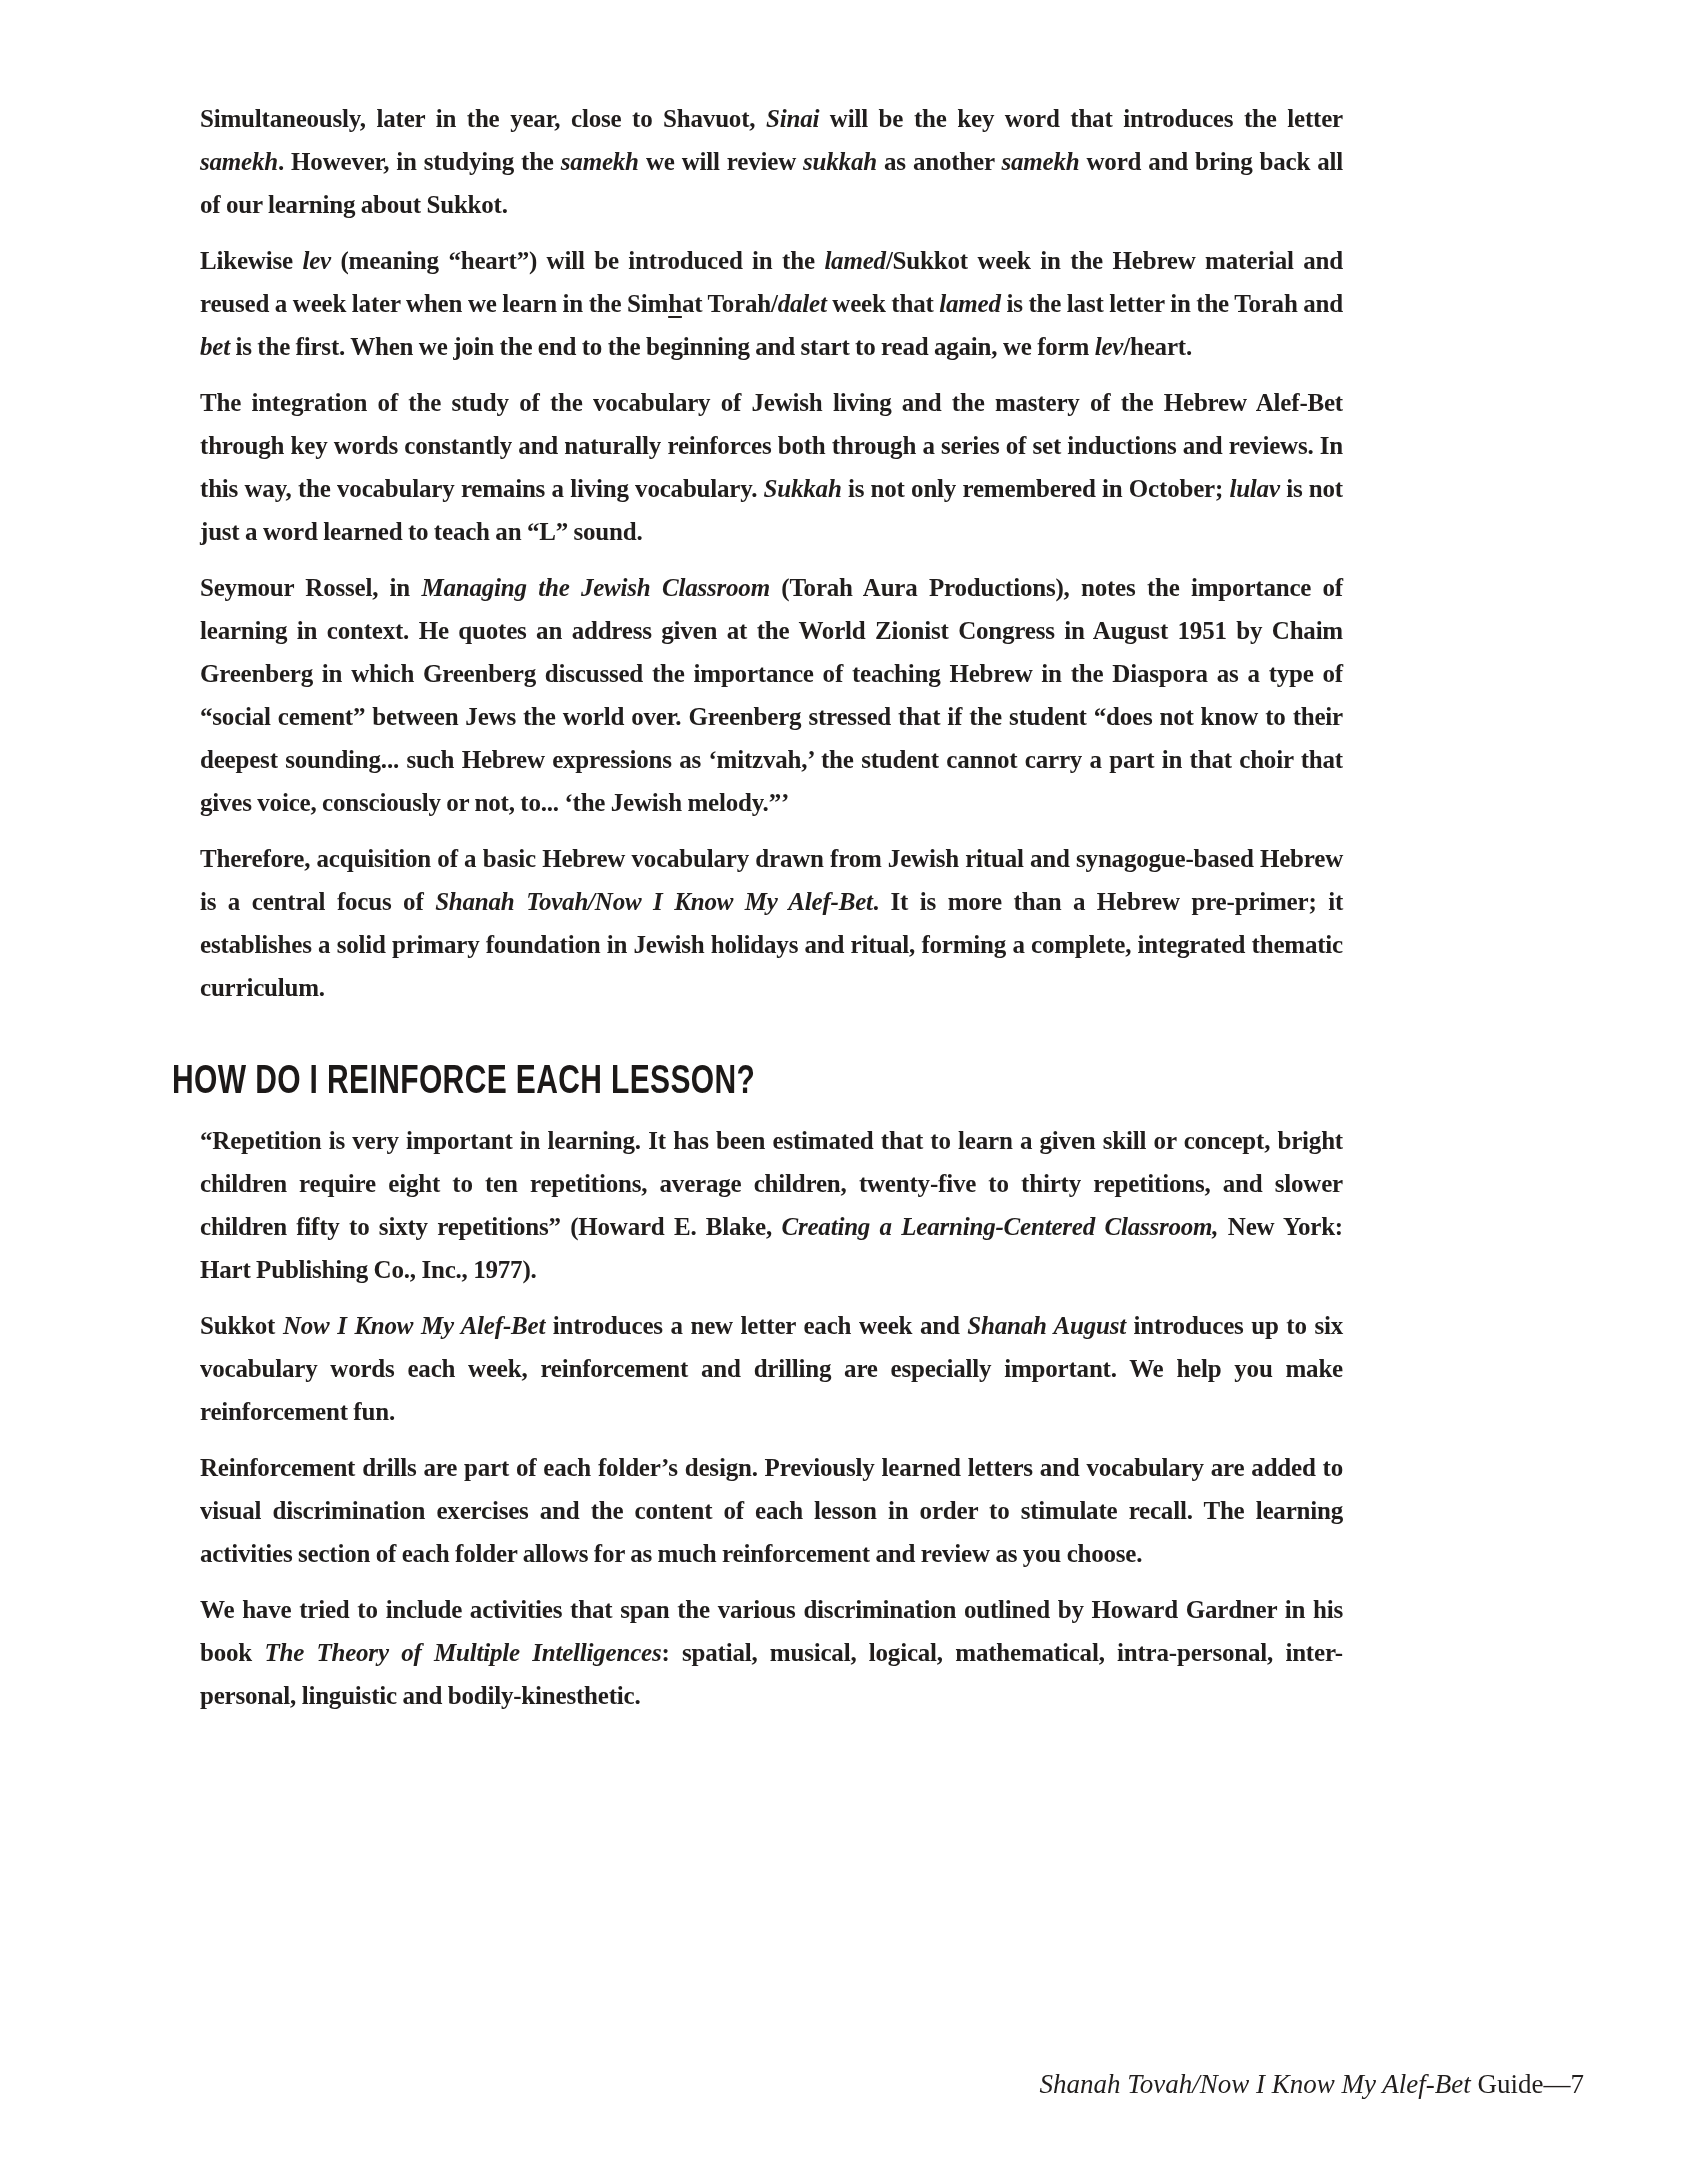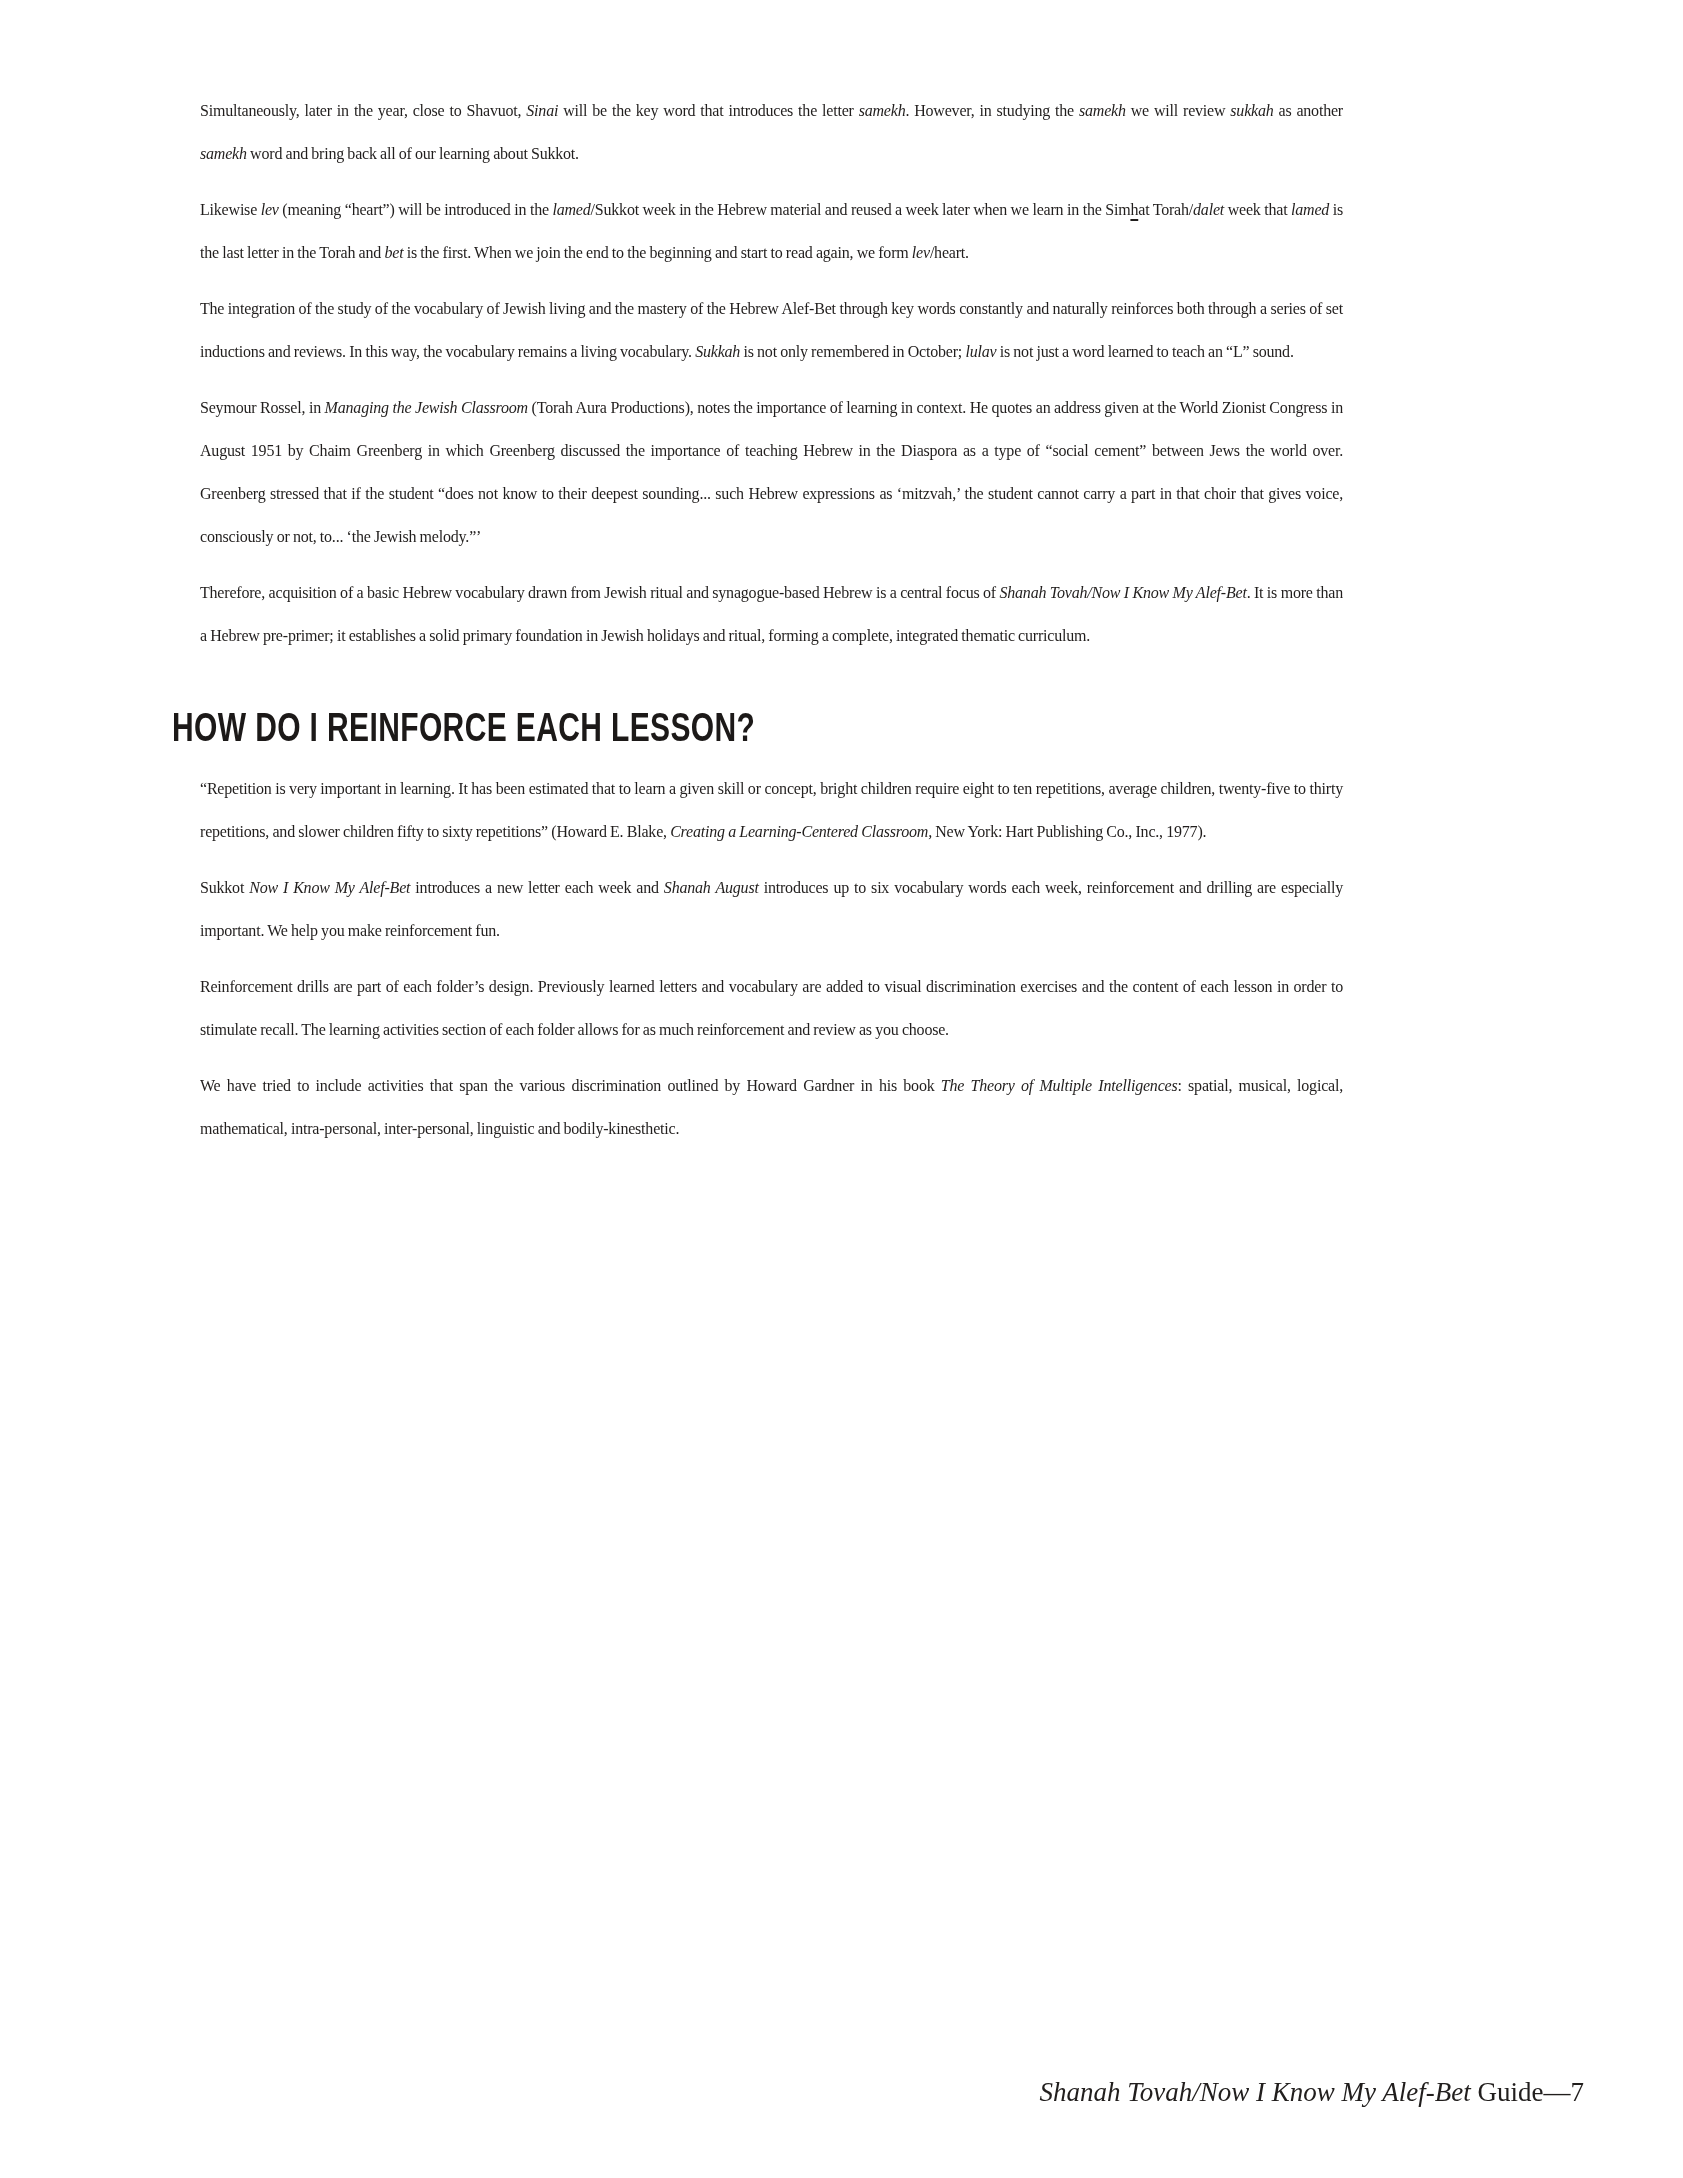--- a/index.html
+++ b/index.html
@@ -18,27 +18,28 @@
     width:1683px;height:2178px;
     background:var(--page-bg);
     overflow:hidden;
   }
   .content{
     position:absolute;
     left:200px;top:89px;
     width:1143px;
   }
   .content p{
-    margin:0 0 13px 0;
-    font-size:16px;
+    margin:8px 0 13px 0;
+    font-size:25px;
     line-height:43px;
     letter-spacing:-0.2px;
     word-spacing:-0.5px;
     text-align:justify;
     color:var(--text-color);
+    font-weight:bold;
   }
   .content p em{font-style:italic;}
   .content p .u{text-decoration:underline;text-underline-offset:4px;text-decoration-thickness:2px;}
   h1.section-heading{
     margin:46px 0 16px -28px;
     font-family:"Liberation Sans", sans-serif;
     font-weight:bold;
     font-size:40px;
     line-height:48px;
     letter-spacing:0.5px;
@@ -48,21 +49,20 @@
     white-space:nowrap;
   }
   .footer{
     position:absolute;
     top:2067px;
     right:99px;
     font-size:27px;
     line-height:34px;
     color:var(--text-color);
     white-space:nowrap;
-    margin-top:8px;
   }
   .footer em{font-style:italic;}
 </style>
 </head>
 <body>
 
 <div class="page">
   <div class="content">
     <div id="intro-paragraphs">
         <p><span>Simultaneously, later in the year, close to Shavuot, </span><em>Sinai</em><span> will be the key word that introduces the letter </span><em>samekh</em><span>. However, in studying the </span><em>samekh</em><span> we will review </span><em>sukkah</em><span> as another </span><em>samekh</em><span> word and bring back all of our learning about Sukkot.</span></p>

